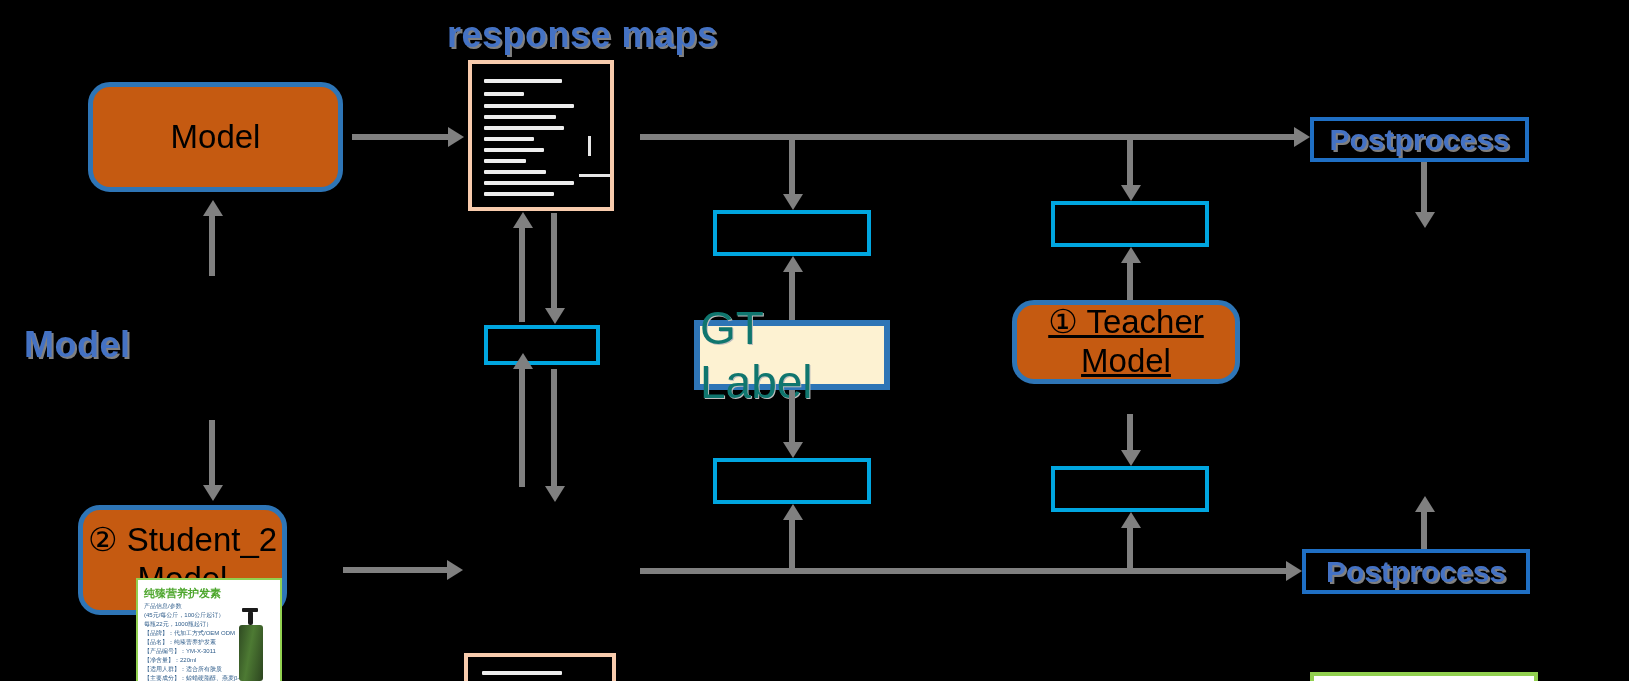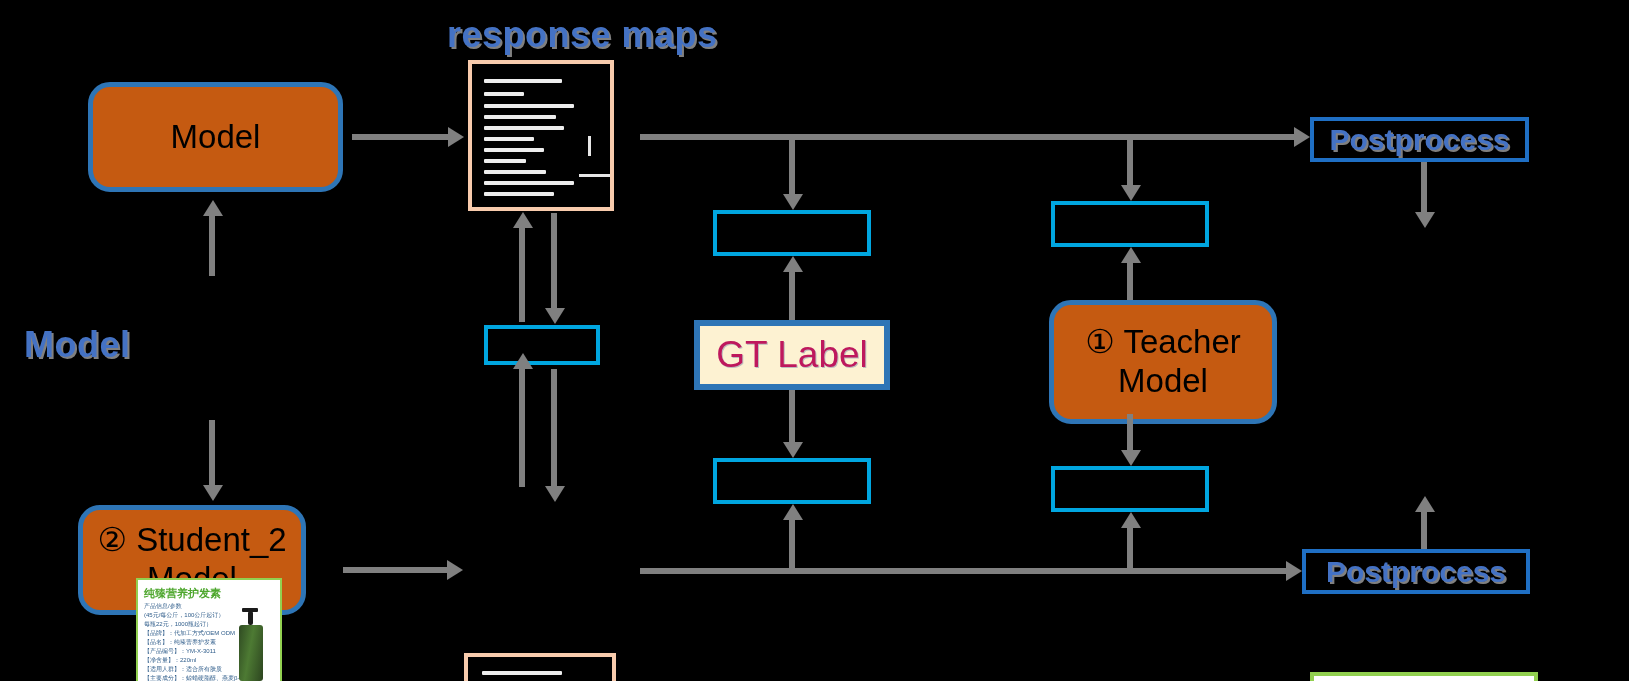--- a/index.html
+++ b/index.html
@@ -18,21 +18,21 @@
   .model-box{
     background:#c55a11;border:5px solid #2e75b6;border-radius:22px;
     display:flex;align-items:center;justify-content:center;text-align:center;
     color:#000;font-size:33px;line-height:1.18;box-sizing:border-box;
   }
 
   
   .gt-box{
     background:#fdf2d2;border:6px solid #2e75b6;box-sizing:border-box;
     display:flex;align-items:center;justify-content:center;
-    color:#be185d;font-size:37px;text-shadow:1px 1px 0 #bdbdbd;
+    color:#0f766e;font-size:46px;text-shadow:1px 1px 0 #bdbdbd;
   }
 
   
   .cyan-box{border:4px solid #00a6e0;background:transparent;box-sizing:border-box;}
 
   
   .post-box{
     border:4px solid #1f6fc4;background:transparent;box-sizing:border-box;
     display:flex;align-items:center;justify-content:center;
     color:#4472c4;font-weight:bold;font-size:30px;
@@ -81,28 +81,28 @@
   <div class="abs heading" style="left:447px;top:14px;">response maps</div>
 
   <div class="abs heading" style="left:24px;top:324px;">Model</div>
 
   <div class="abs model-box" style="left:88px;top:82px;width:255px;height:110px;">
     <div>
       <div>Model</div>
     </div>
   </div>
 
-  <div class="abs model-box" style="left:78px;top:505px;width:228px;height:110px;">
+  <div class="abs model-box" style="left:78px;top:505px;width:209px;height:110px;">
     <div>
       <div>② Student_2</div>
       <div>Model</div>
     </div>
   </div>
 
-  <div class="abs model-box" style="left:1049px;top:300px;width:228px;height:124px;">
+  <div class="abs model-box" style="left:1012px;top:300px;width:228px;height:84px;text-decoration:underline;">
     <div>
       <div>① Teacher</div>
       <div>Model</div>
     </div>
   </div>
 
   <div class="abs gt-box" style="left:694px;top:320px;width:196px;height:70px;">GT Label</div>
 
   <div class="abs cyan-box" style="left:713px;top:210px;width:158px;height:46px;"></div>
   <div class="abs cyan-box" style="left:713px;top:458px;width:158px;height:46px;"></div>

